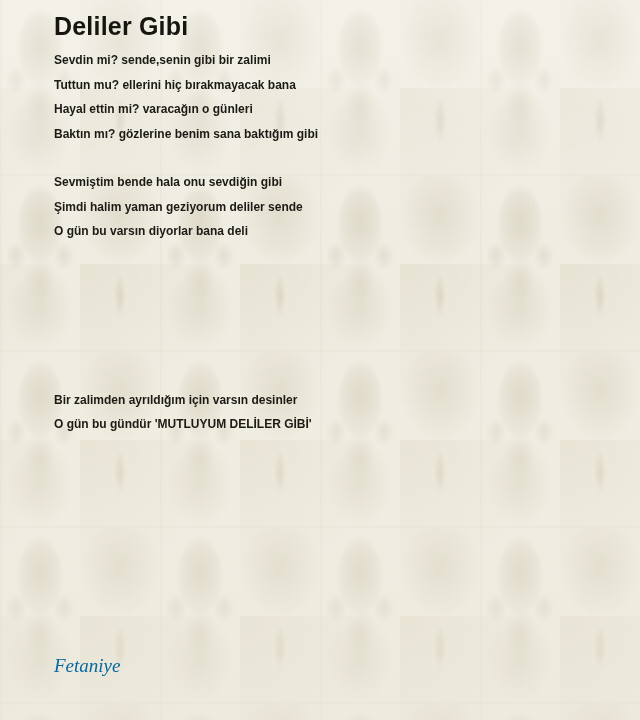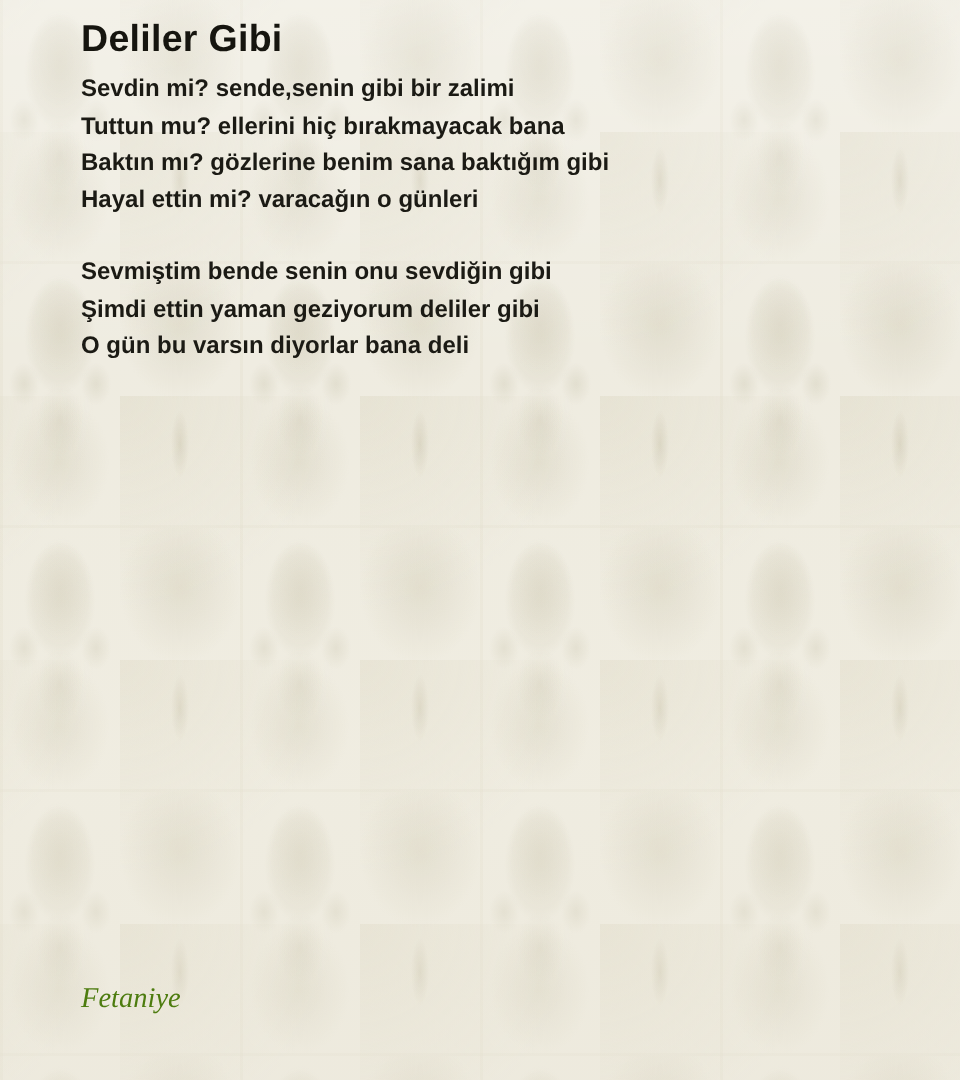--- a/index.html
+++ b/index.html
@@ -90,64 +90,68 @@
     width: 540px;
   }
 
   .stanza {
     margin: 0 0 24px 0;
   }
   .stanza:last-child {
     margin-bottom: 0;
   }
   .line {
-    font-size: 16px;
+    font-size: 12px;
     font-weight: bold;
     color: #1b1a14;
     line-height: 24.5px;
     white-space: pre-wrap;
   }
   .stanza-gap {
     height: 120px;
   }
 
   .author {
     position: absolute;
     left: 54px;
     top: 655px;
     font-size: 19px;
     font-style: italic;
-    color: #4d7c0f;
+    color: #0369a1;
     font-family: "Liberation Serif", serif;
   }
 </style>
 </head>
 <body>
 
 <div class="page">
   <div class="bg-pattern"></div>
   <div class="bg-pattern-2"></div>
   <div class="bg-sheen"></div>
 
   <div class="content">
     <div class="poem-title">Deliler Gibi</div>
 
     <div class="poem-body">
       <div class="stanza">
         <div class="line">Sevdin mi? sende,senin gibi bir zalimi</div>
         <div class="line">Tuttun mu? ellerini hiç bırakmayacak bana</div>
+        <div class="line">Hayal ettin mi? varacağın o günleri</div>
         <div class="line">Baktın mı? gözlerine benim sana baktığım gibi</div>
-        <div class="line">Hayal ettin mi? varacağın o günleri</div>
       </div>
 
       <div class="stanza">
-        <div class="line">Sevmiştim bende senin onu sevdiğin gibi</div>
-        <div class="line">Şimdi ettin yaman geziyorum deliler gibi</div>
+        <div class="line">Sevmiştim bende hala onu sevdiğin gibi</div>
+        <div class="line">Şimdi halim yaman geziyorum deliler sende</div>
         <div class="line">O gün bu varsın diyorlar bana deli</div>
       </div>
 
       <div class="stanza-gap"></div>
 
+      <div class="stanza">
+        <div class="line">Bir zalimden ayrıldığım için varsın desinler</div>
+        <div class="line">O gün bu gündür 'MUTLUYUM DELİLER GİBİ'</div>
+      </div>
     </div>
 
     <div class="author">Fetaniye</div>
   </div>
 </div>
 
 </body></html>

